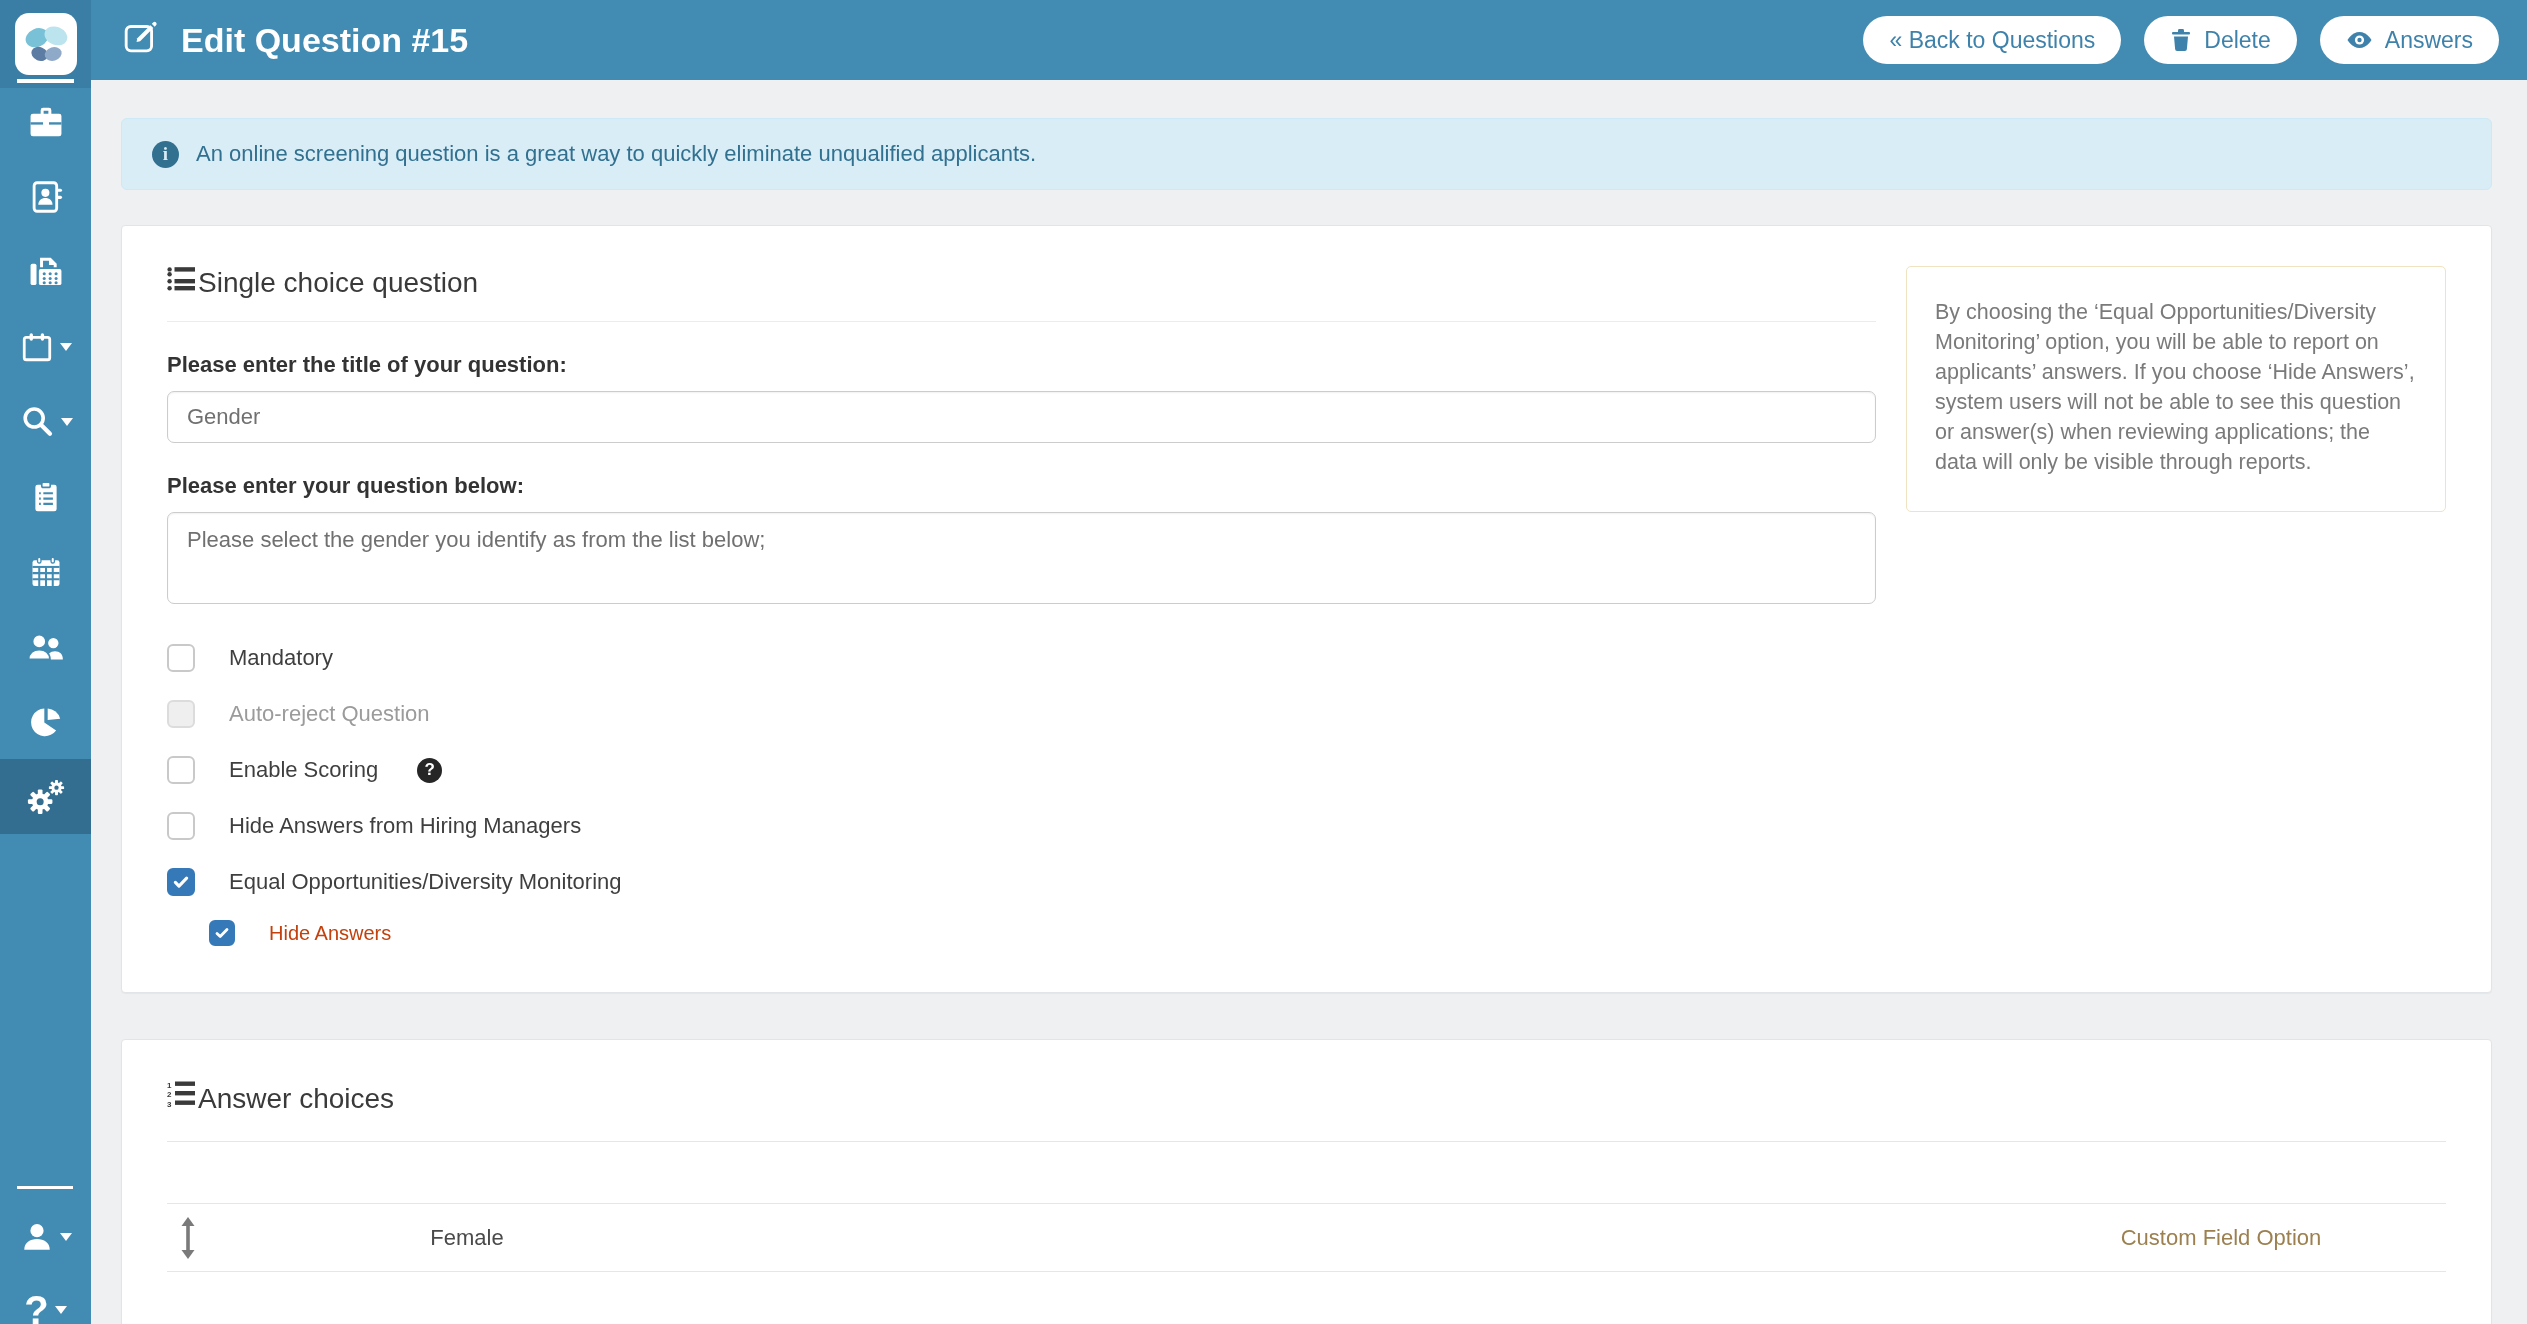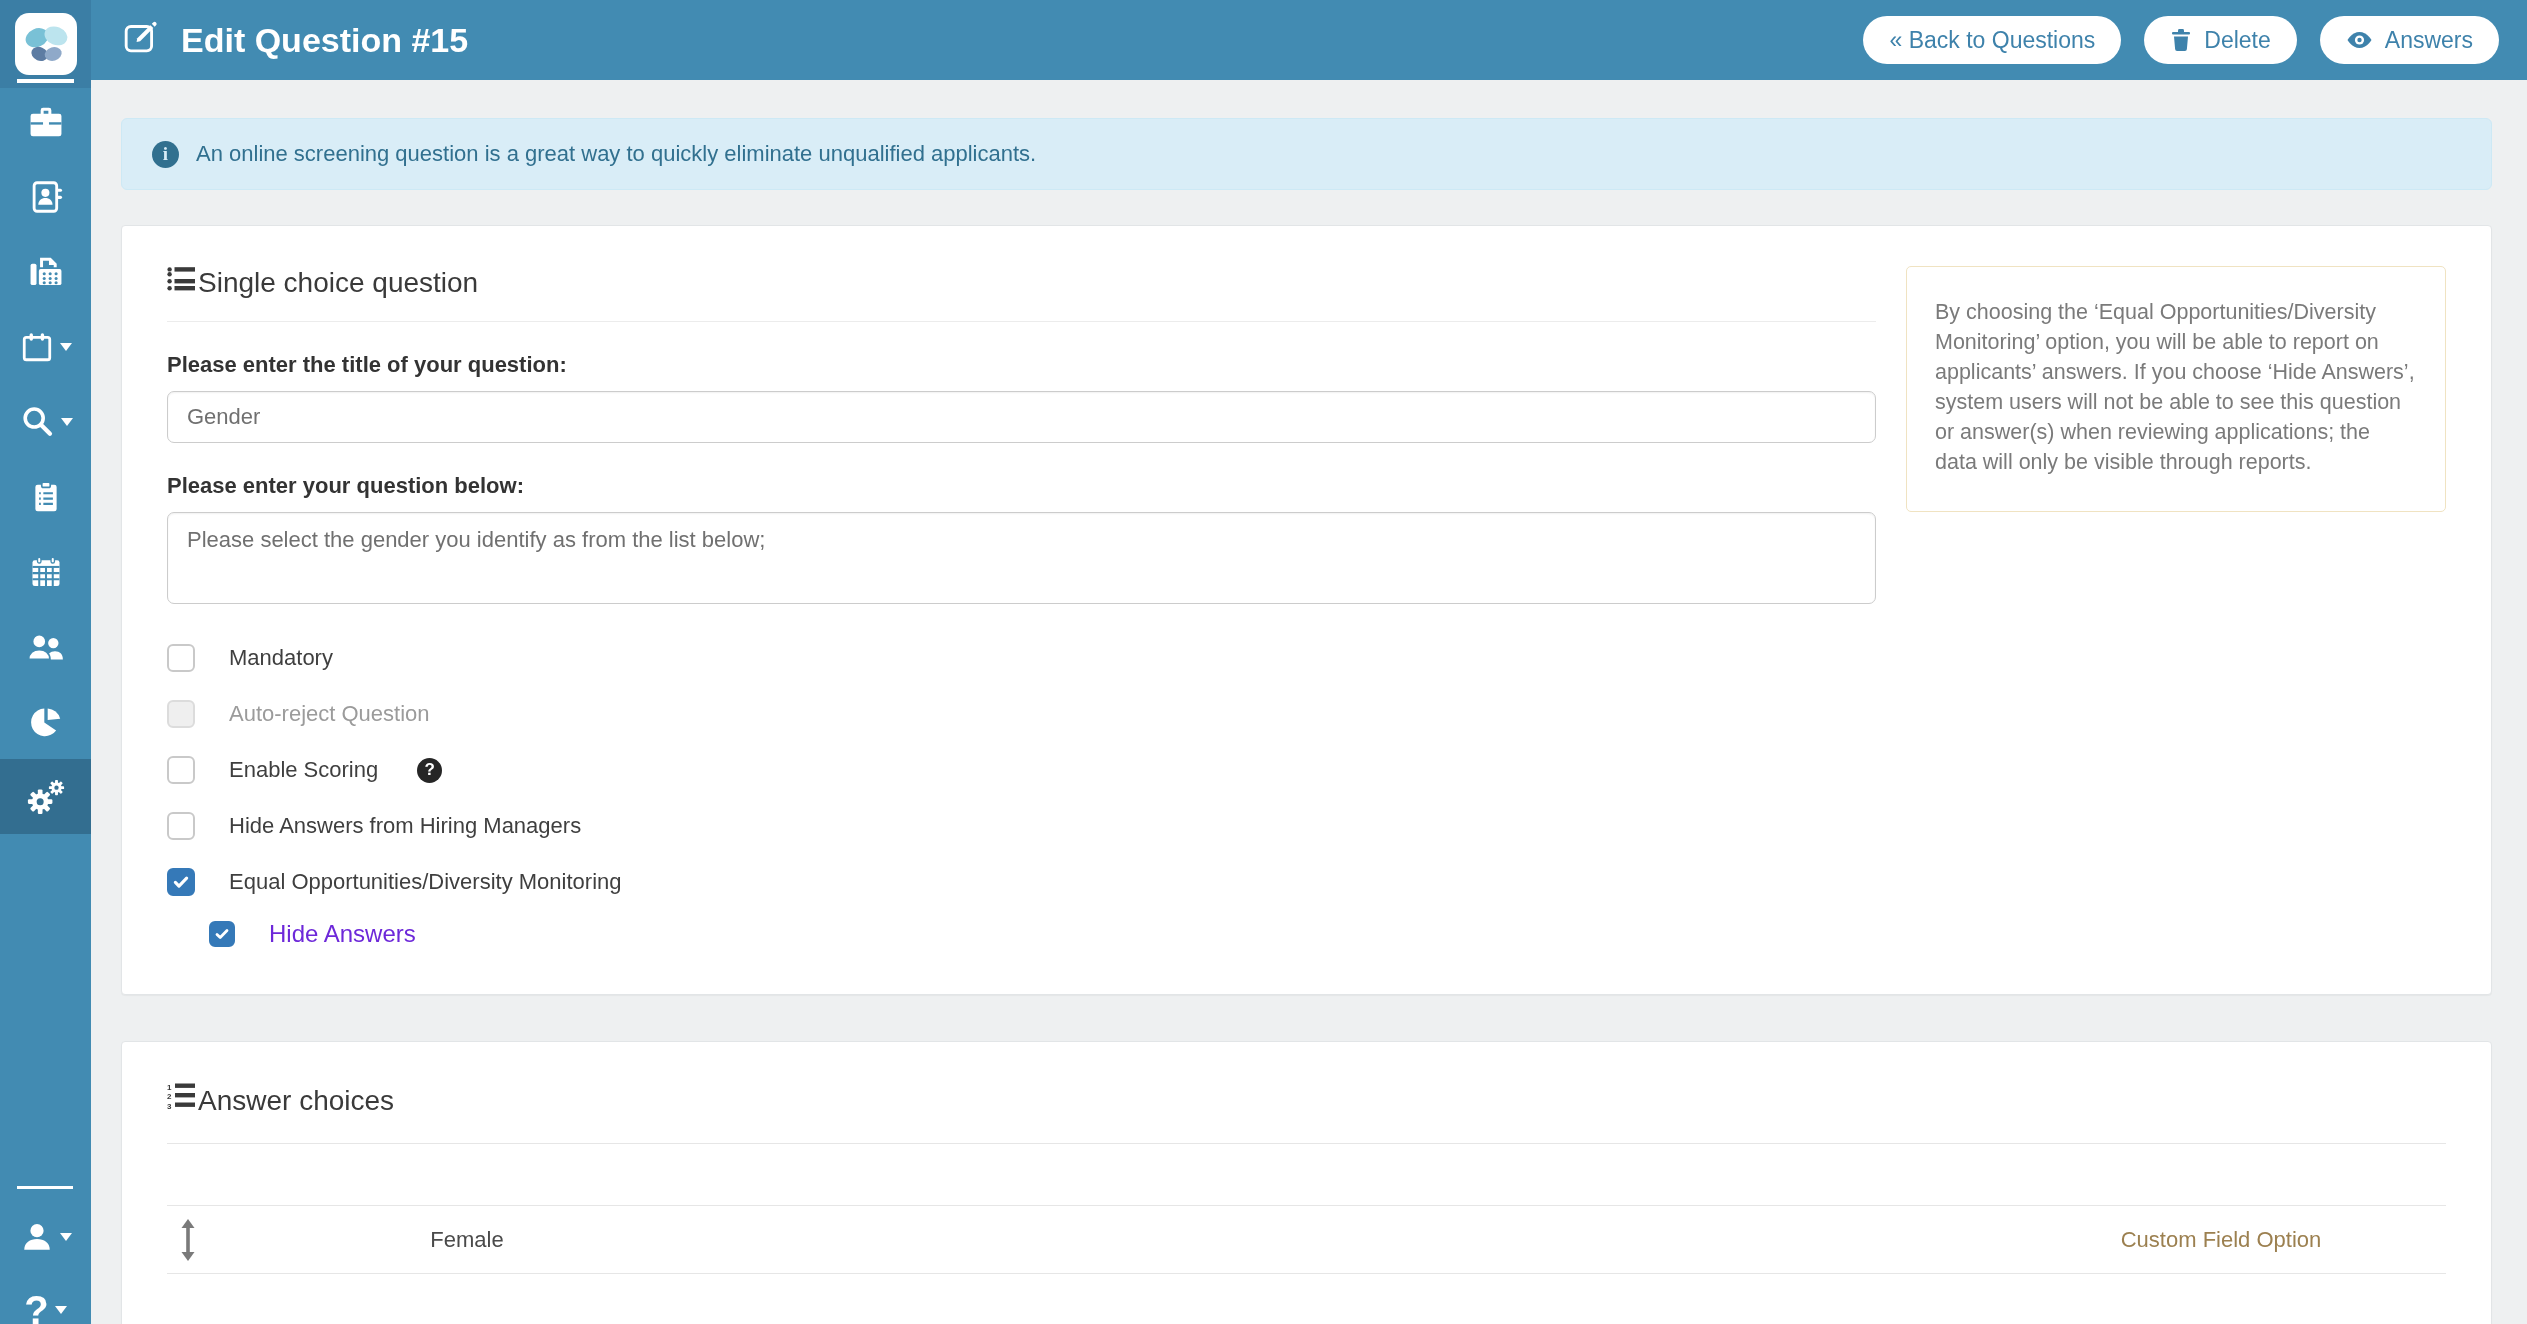--- a/index.html
+++ b/index.html
@@ -97,21 +97,21 @@
   .checkbox {
     width:28px; height:28px; border:2px solid #c9c9c9; border-radius:6px; background:#fff;
     display:flex; align-items:center; justify-content:center; flex:none;
   }
   .checkbox.checked { background:#3579b8; border-color:#3579b8; }
   .checkbox.disabled { background:#efefef; border-color:#dcdcdc; }
   .check-label { font-size:22px; color:#3f3f3f; }
   .check-row.disabled .check-label { color:#9b9b9b; }
   .sub-check { margin-left:42px; margin-bottom:0; margin-top:-4px; }
   .sub-check .checkbox { width:26px; height:26px; }
-  .sub-check .check-label { font-size:24px; color:#6d28d9; }
+  .sub-check .check-label { font-size:20px; color:#c2410c; }
   .help-icon {
     width:25px; height:25px; border-radius:50%; background:#262626; color:#fff;
     display:flex; align-items:center; justify-content:center; font-size:17px; font-weight:700;
     margin-left:5px; cursor:pointer; flex:none;
   }
 
   .panel-footer {
     background:#f5f5f5; border-top:1px solid #e8e8e8; padding:16px 24px;
     border-radius:0 0 4px 4px;
   }

